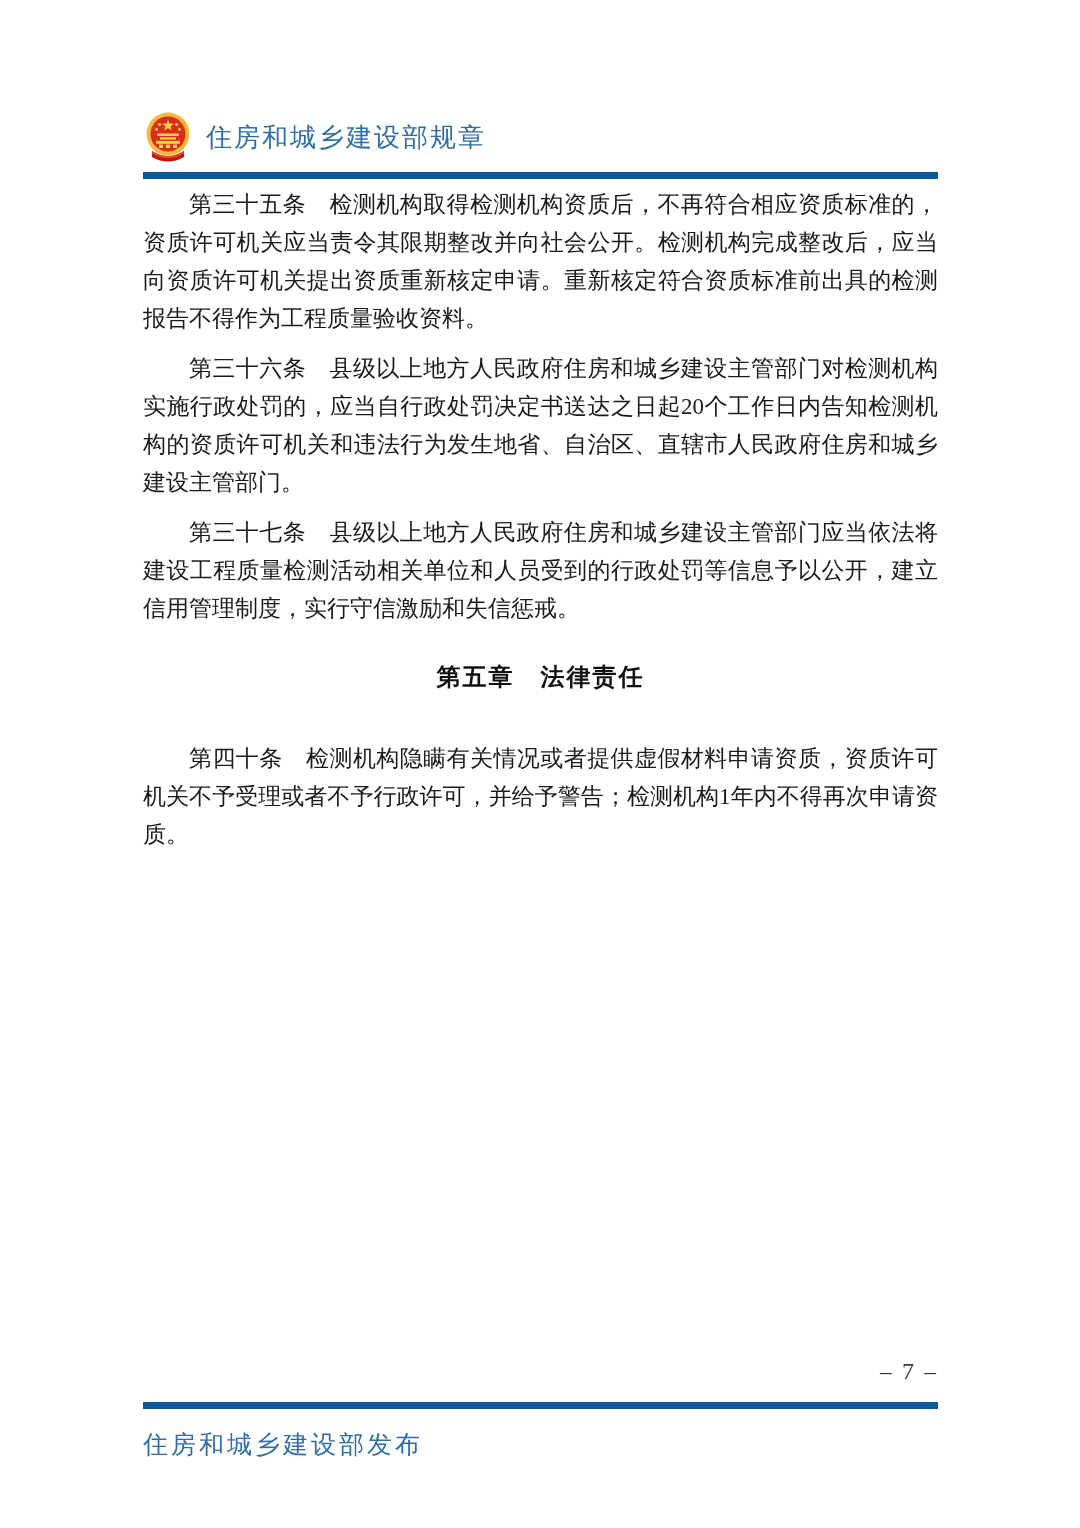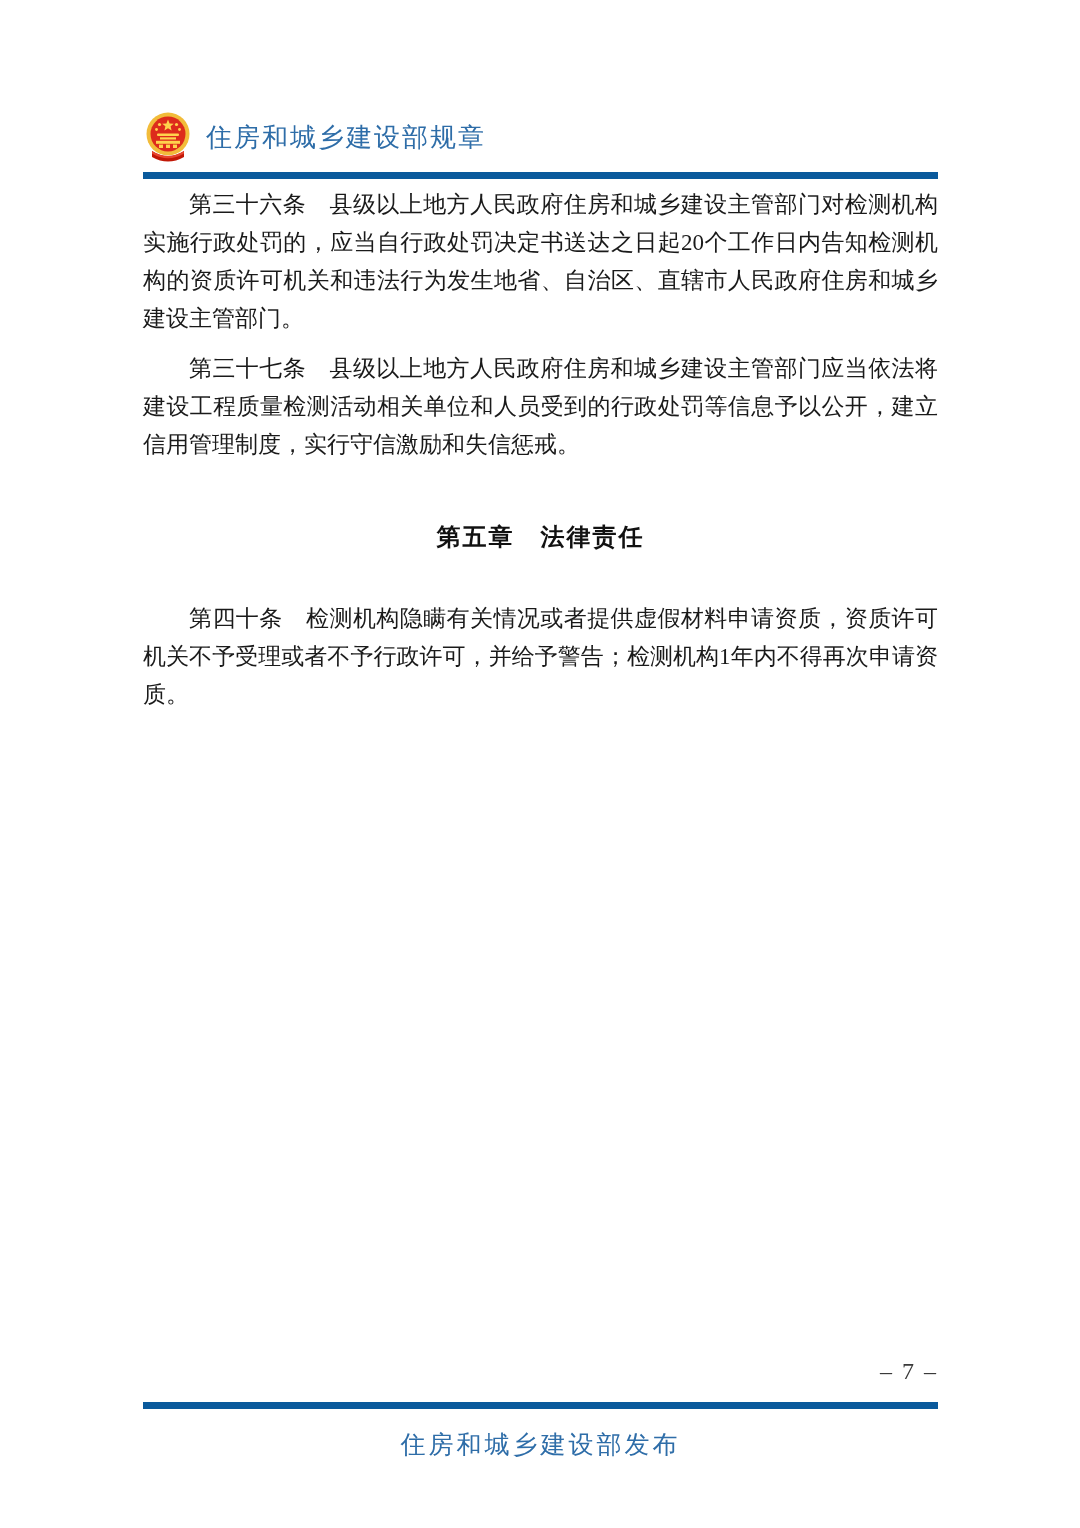--- a/index.html
+++ b/index.html
@@ -43,34 +43,34 @@
   .para { margin-bottom: 12px; }
   .para.indent { text-indent: 2em; }
   .chapter-heading {
     text-align: center;
     text-indent: 0;
     font-family: "Liberation Sans", "DejaVu Sans", sans-serif;
     font-weight: bold;
     font-size: 24px;
     letter-spacing: 2px;
     color: #111;
-    margin: 54px 0 44px 0;
+    margin: 30px 0 44px 0;
   }
 
   
   .page-number {
     position: absolute; top: 1358px; left: 143px; width: 795px;
     text-align: right;
     font-size: 24px;
     color: #3a3a3a;
     letter-spacing: 2px;
   }
   .publisher {
     position: absolute; top: 1428px; left: 143px; width: 795px;
-    text-align: center;
+    text-align: left;
     color: #2e6da8;
     font-size: 25px;
     letter-spacing: 3px;
   }
 </style>
 </head>
 <body>
 
 <div class="page">
 
@@ -96,20 +96,21 @@
       <rect x="30" y="33.6" width="4" height="3.4" fill="#ffd34d"></rect>
 
       <path d="M9 40 Q25 50 41 40 L41 46 Q25 55 9 46 Z" fill="#c21807"></path>
       <path d="M9 40 Q25 50 41 40 L41 42.5 Q25 52 9 42.5 Z" fill="#e8452e"></path>
     </svg>
     <div class="header-title">住房和城乡建设部规章</div>
   </div>
   <div class="rule rule-top"></div>
 
   <div class="doc-body">
+    <p class="para indent">第三十五条　检测机构取得检测机构资质后，不再符合相应资质标准的，资质许可机关应当责令其限期整改并向社会公开。检测机构完成整改后，应当向资质许可机关提出资质重新核定申请。重新核定符合资质标准前出具的检测报告不得作为工程质量验收资料。</p>
     <p class="para indent">第三十六条　县级以上地方人民政府住房和城乡建设主管部门对检测机构实施行政处罚的，应当自行政处罚决定书送达之日起20个工作日内告知检测机构的资质许可机关和违法行为发生地省、自治区、直辖市人民政府住房和城乡建设主管部门。</p>
     <p class="para indent">第三十七条　县级以上地方人民政府住房和城乡建设主管部门应当依法将建设工程质量检测活动相关单位和人员受到的行政处罚等信息予以公开，建立信用管理制度，实行守信激励和失信惩戒。</p>
     <p class="para chapter-heading">第五章　法律责任</p>
     <p class="para indent">第四十条　检测机构隐瞒有关情况或者提供虚假材料申请资质，资质许可机关不予受理或者不予行政许可，并给予警告；检测机构1年内不得再次申请资质。</p>
   </div>
 
   <div class="page-number">– 7 –</div>
   <div class="rule rule-bottom"></div>
   <div class="publisher">住房和城乡建设部发布</div>
 

